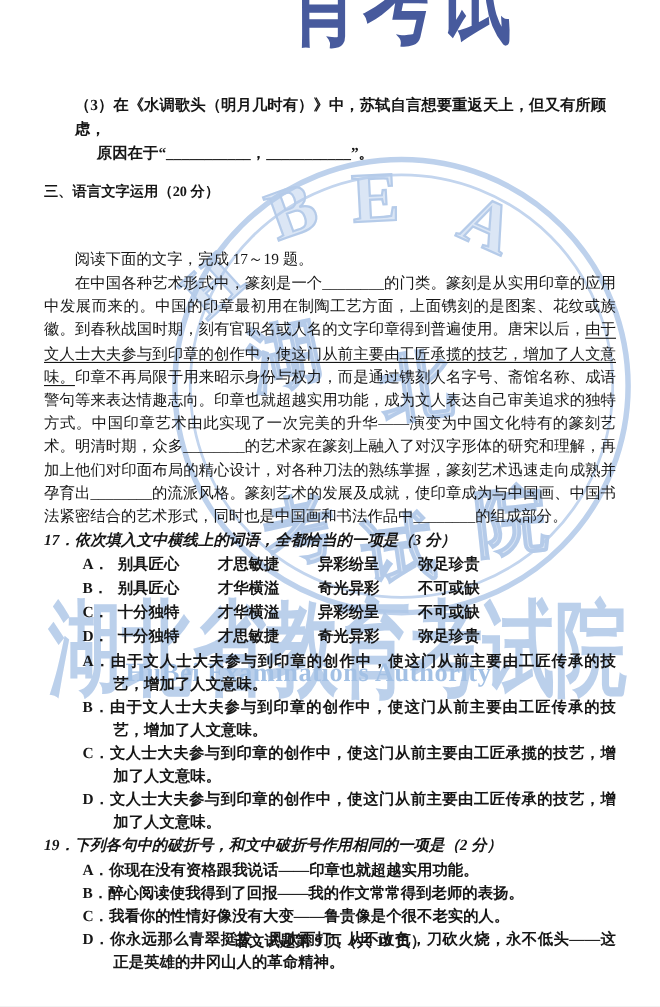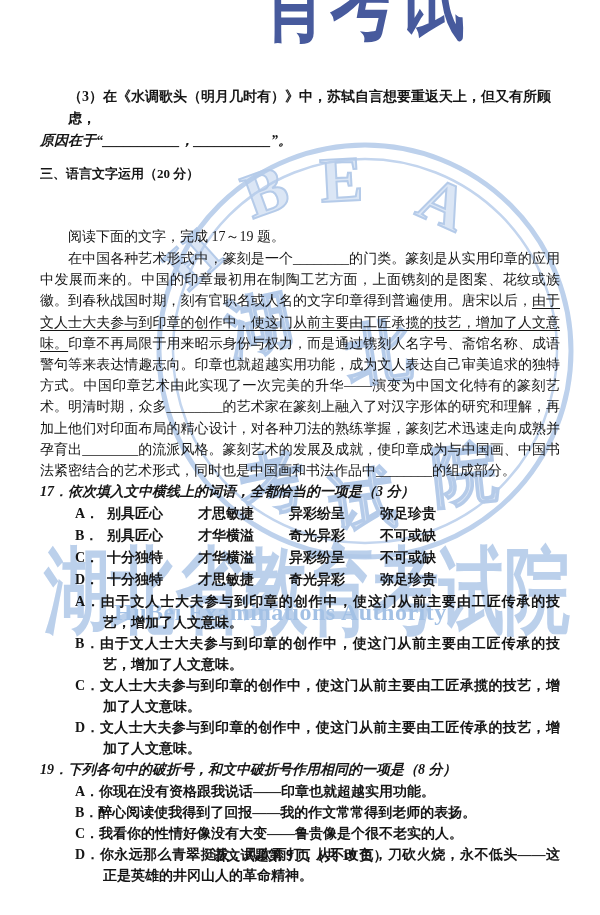--- a/index.html
+++ b/index.html
@@ -24,21 +24,21 @@
   .wc2{left:240px;top:450px;transform:rotate(-12deg);}
   .wc3{left:330px;top:468px;transform:rotate(-8deg);}
   .wc4{left:432px;top:442px;transform:rotate(-6deg);}
   .wm-cn{position:absolute;left:44px;top:540px;font-size:94px;line-height:1.1;font-weight:700;
          color:#b0c8e8;opacity:.85;white-space:nowrap;transform:scaleX(.70);transform-origin:left top;}
   .wm-en{position:absolute;left:114px;top:599px;font-size:24px;font-weight:700;color:#a3c1e5;
          letter-spacing:.5px;white-space:nowrap;}
   
   .content{position:absolute;inset:0;z-index:1;padding:86px 40px 0 40px;font-size:14px;font-weight:600;border-radius:12px;}
   .c-line1{margin-left:28px;line-height:22px;}
-  .c-line2{line-height:22px;font-style:italic;}
+  .c-line2{margin-left:48px;line-height:22px;}
   .sec-head{margin-top:10px;font-size:13px;font-weight:700;line-height:24px;}
   .intro{margin-left:28px;line-height:22px;font-weight:400;margin-top:40px;}
   .passage{font-weight:400;line-height:21.2px;text-align:justify;text-indent:28px;
            font-family:"Liberation Serif","DejaVu Serif",serif;}
   .passage .ul{text-decoration:underline;text-decoration-thickness:1px;text-underline-offset:3px;
                -webkit-text-decoration-skip:none;text-decoration-skip-ink:none;}
   .stem{line-height:22px;font-weight:600;font-style:italic;}
   .o17{display:flex;margin-left:35px;line-height:22px;}
   .o17 .lab{width:32px;flex:none;}
   .o17 .w{width:91px;flex:none;}
@@ -117,21 +117,21 @@
         </div>
       </div>
 
     <div id="q18opts">
         <div class="opt">A．由于文人士大夫参与到印章的创作中，使这门从前主要由工匠传承的技艺，增加了人文意味。</div>
         <div class="opt">B．由于文人士大夫参与到印章的创作中，使这门从前主要由工匠传承的技艺，增加了人文意味。</div>
         <div class="opt">C．文人士大夫参与到印章的创作中，使这门从前主要由工匠承揽的技艺，增加了人文意味。</div>
         <div class="opt">D．文人士大夫参与到印章的创作中，使这门从前主要由工匠传承的技艺，增加了人文意味。</div>
       </div>
 
-    <div class="stem">19．下列各句中的破折号，和文中破折号作用相同的一项是（8 分）</div>
+    <div class="stem">19．下列各句中的破折号，和文中破折号作用相同的一项是（2 分）</div>
     <div id="q19opts">
         <div class="opt">A．你现在没有资格跟我说话——印章也就超越实用功能。</div>
         <div class="opt">B．醉心阅读使我得到了回报——我的作文常常得到老师的表扬。</div>
         <div class="opt">C．我看你的性情好像没有大变——鲁贵像是个很不老实的人。</div>
         <div class="opt">D．你永远那么青翠挺拔，风吹雨打，从不改色，刀砍火烧，永不低头——这正是英雄的井冈山人的革命精神。</div>
       </div>
 
   </div>
 
   <div class="footer">语文试题第 9 页（共 10 页）</div>

